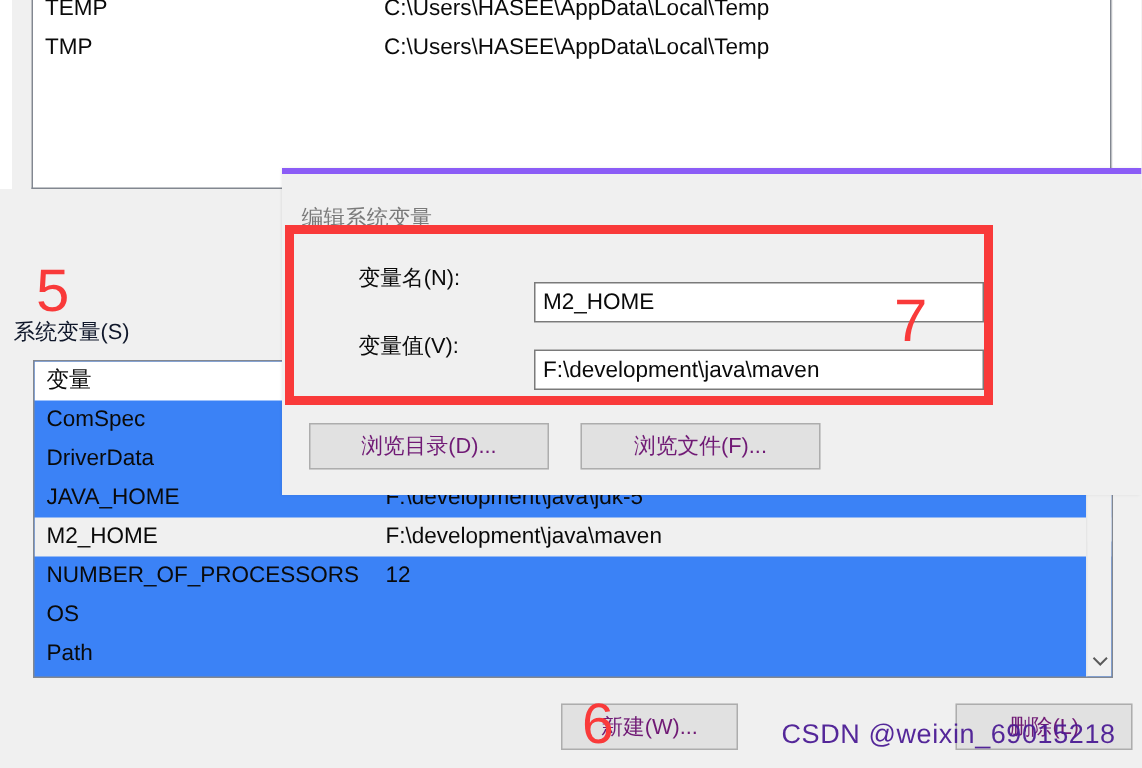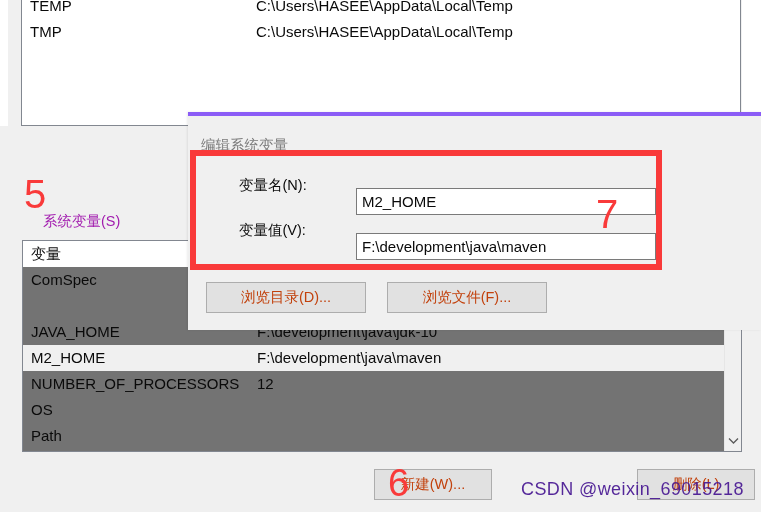--- a/index.html
+++ b/index.html
@@ -64,34 +64,34 @@
   .band {
     position: absolute;
     left: 0; top: 127px;
     width: 761px; height: 385px;
     background: #f0f0f0;
   }
 
   
   .group-label {
     position: absolute;
-    left: 40px; top: 212px;
+    left: 6px; top: 212px;
     font-size: 14.5px;
-    color: #a21caf;
+    color: #0f172a;
     background: #f0f0f0;
     padding: 0 3px;
     z-index: 3;
   }
 
   
   .sys-listbox {
     position: absolute;
     left: 22px; top: 240px;
     width: 720px; height: 212px;
-    background: #737373;
+    background: #3b82f6;
     border: 1px solid #828790;
     overflow: hidden;
     z-index: 2;
   }
   .sys-listbox .header {
     height: 26px;
     line-height: 26px;
     font-size: 15px;
     padding-left: 8px;
     color: #0a0a0a;
@@ -119,21 +119,21 @@
     width: 17px; height: 17px;
     display: flex; align-items: center; justify-content: center;
     color: #5a5a5a;
   }
 
   
   .btn {
     background: #e1e1e1;
     border: 1px solid #adadad;
     font-size: 14.5px;
-    color: #c2410c;
+    color: #701a75;
     display: flex;
     align-items: center;
     justify-content: center;
     font-family: "Liberation Sans", "DejaVu Sans", sans-serif;
   }
   .bottom-btn {
     position: absolute;
     width: 118px; height: 31px;
     top: 469px;
   }
@@ -253,25 +253,26 @@
   <div class="group-label">系统变量(S)</div>
 
   <div class="sys-listbox">
     <div class="header">变量</div>
 
     <div class="row">
       <span class="cname">ComSpec</span>
       <span class="cval"></span>
     </div>
     <div class="row">
+      <span class="cname">DriverData</span>
       <span class="cval"></span>
     </div>
     <div class="row">
       <span class="cname">JAVA_HOME</span>
-      <span class="cval">F:\development\java\jdk-10</span>
+      <span class="cval">F:\development\java\jdk-5</span>
     </div>
     <div class="row selected">
       <span class="cname">M2_HOME</span>
       <span class="cval">F:\development\java\maven</span>
     </div>
     <div class="row">
       <span class="cname">NUMBER_OF_PROCESSORS</span>
       <span class="cval">12</span>
     </div>
     <div class="row">

